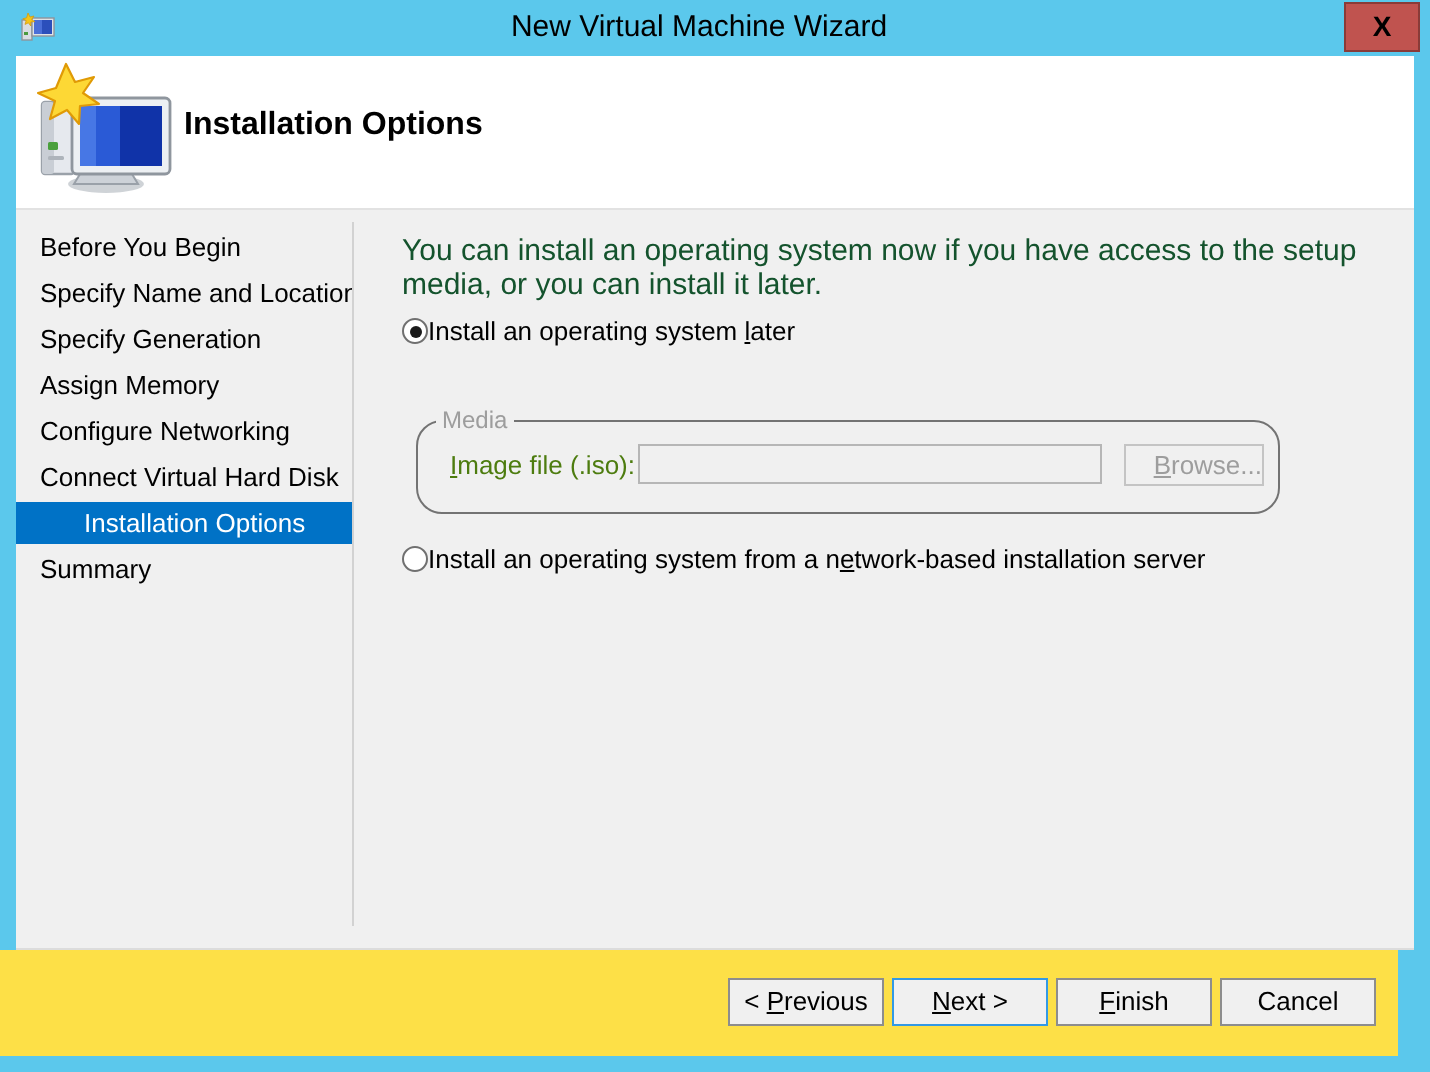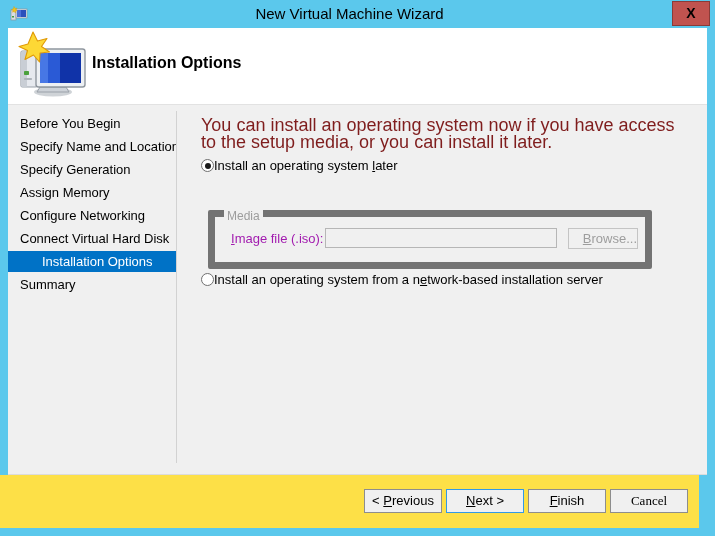--- a/index.html
+++ b/index.html
@@ -151,22 +151,22 @@
     top: 0;
     width: 530px;
     height: 369px;
     background: #f0f0f0;
   }
   #intro-text {
     position: absolute;
     left: 24px;
     top: 12px;
     width: 490px;
-    font-size: 18px;
-    color: #7f1d1d;
+    font-size: 15px;
+    color: #14532d;
     line-height: 17px;
   }
 
   .radio-row {
     position: absolute;
     left: 24px;
     font-size: 13px;
     color: #000000;
     white-space: nowrap;
     cursor: pointer;
@@ -196,39 +196,39 @@
     margin-left: 0;
   }
 
   
   #media-group {
     position: absolute;
     left: 31px;
     top: 105px;
     width: 430px;
     height: 45px;
-    border: 7px solid #737373;
-    border-radius: 2px;
+    border: 1px solid #737373;
+    border-radius: 13px;
   }
   #media-legend {
     position: absolute;
     left: 9px;
     top: -8px;
     background: #f0f0f0;
     padding: 0 3px;
     font-size: 12px;
     color: #9d9d9d;
     line-height: 14px;
   }
   #iso-label {
     position: absolute;
     left: 16px;
     top: 14px;
     font-size: 13px;
-    color: #a21caf;
+    color: #4d7c0f;
     white-space: nowrap;
   }
   #iso-input {
     position: absolute;
     left: 110px;
     top: 11px;
     width: 232px;
     height: 20px;
     background: #f0f0f0;
     border: 1px solid #b6b6b6;
@@ -281,21 +281,21 @@
     text-align: center;
     white-space: nowrap;
     cursor: pointer;
   }
   .footer-button.default {
     border: 1px solid #3399e5;
   }
   #btn-previous { left: 364px; }
   #btn-next     { left: 446px; }
   #btn-finish   { left: 528px; }
-  #btn-cancel   { left: 610px; font-family: Liberation Serif, serif; }
+  #btn-cancel   { left: 610px; }
 
   .acc { text-decoration: underline; }
 </style>
 </head>
 <body>
 
 <div id="window">
 
   <div id="titlebar">
     <div id="title-icon">

